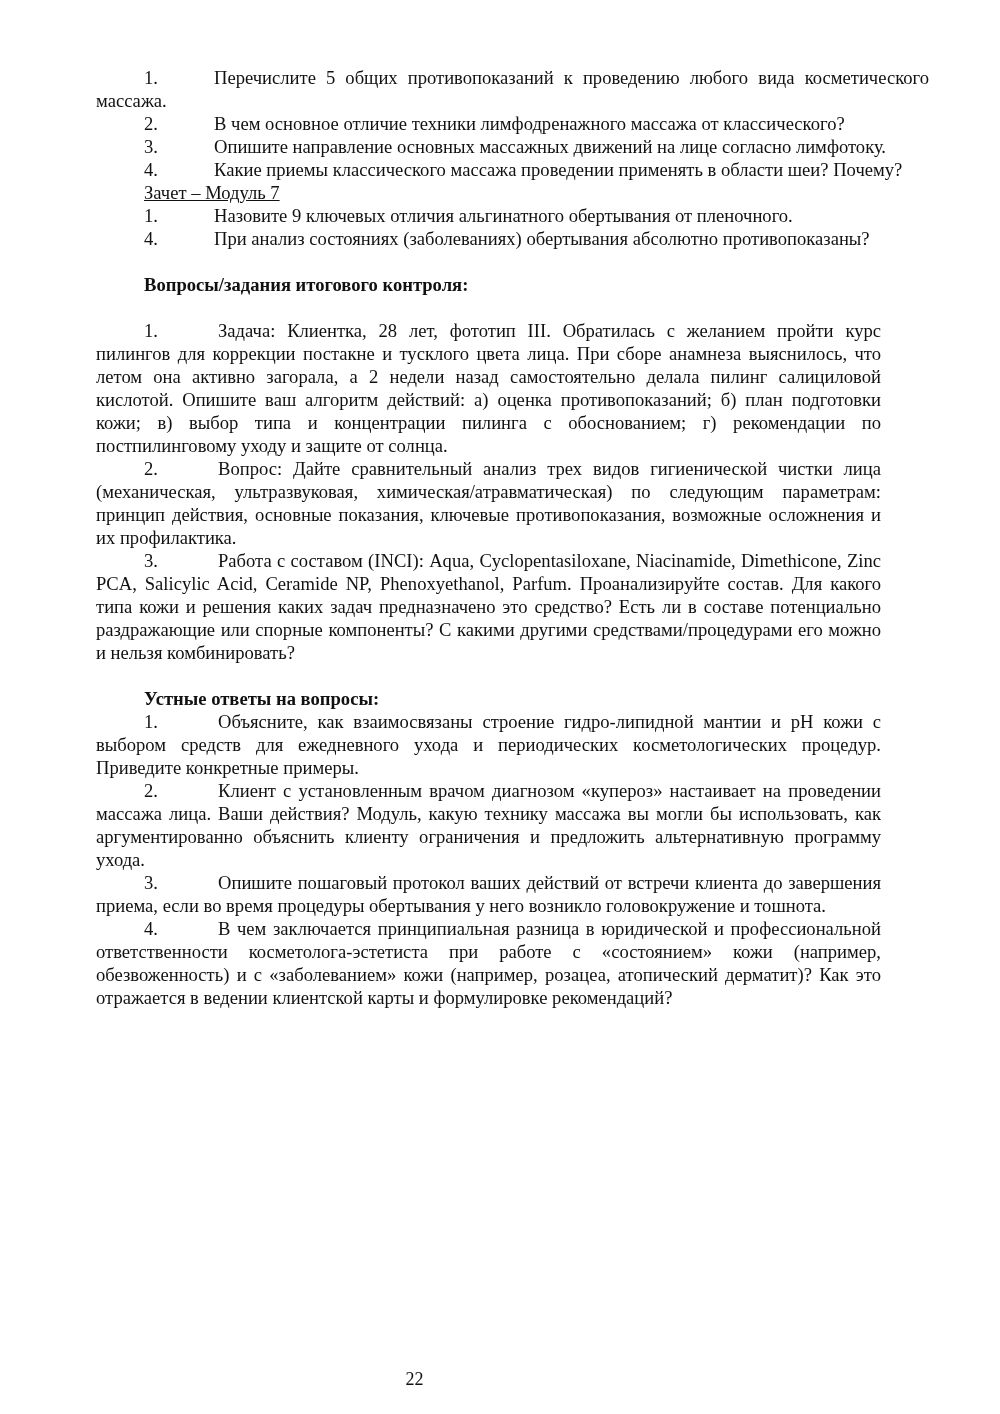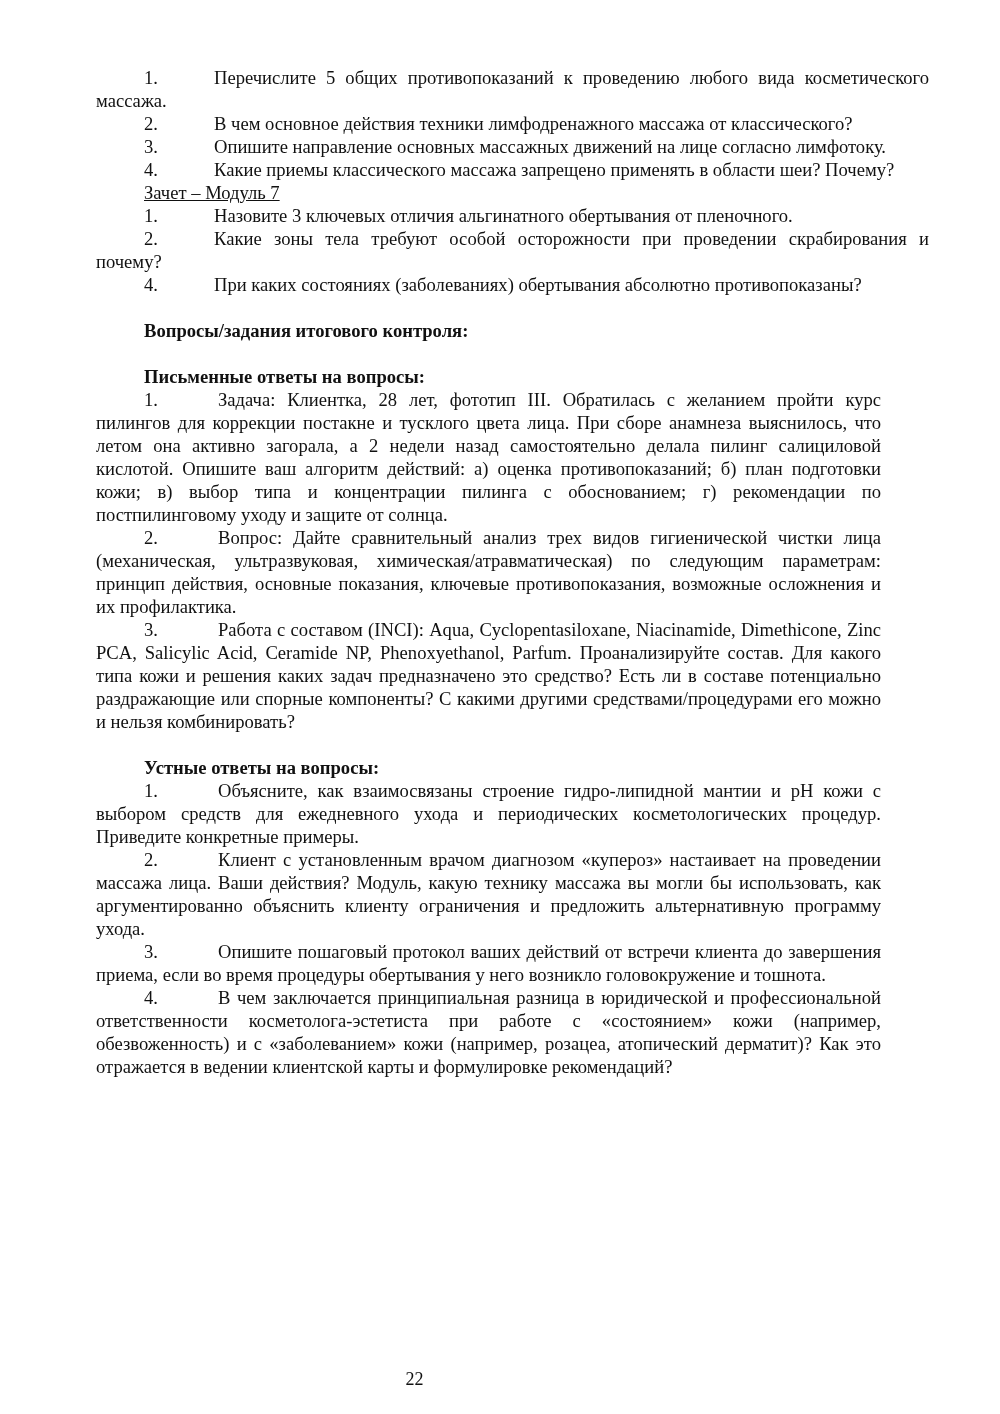--- a/index.html
+++ b/index.html
@@ -21,37 +21,35 @@
   .gap { height: 23px; }
   .footer { position: absolute; top: 1368px; left: 0; width: 829px; text-align: center; font-size: 18px; }
 </style>
 </head>
 <body>
 
 <div class="page">
 
   <div>
     <p class="q"><span class="num">1.</span><span>Перечислите 5 общих противопоказаний к проведению любого вида косметического массажа.</span></p>
-    <p class="q"><span class="num">2.</span><span>В чем основное действия техники лимфодренажного массажа от классического?</span></p>
+    <p class="q"><span class="num">2.</span><span>В чем основное отличие техники лимфодренажного массажа от классического?</span></p>
     <p class="q"><span class="num">3.</span><span>Опишите направление основных массажных движений на лице согласно лимфотоку.</span></p>
-    <p class="q"><span class="num">4.</span><span>Какие приемы классического массажа запрещено применять в области шеи? Почему?</span></p>
+    <p class="q"><span class="num">4.</span><span>Какие приемы классического массажа проведении применять в области шеи? Почему?</span></p>
   </div>
 
   <p class="mod">Зачет – Модуль 7</p>
   <div>
-    <p class="q"><span class="num">1.</span><span>Назовите 3 ключевых отличия альгинатного обертывания от пленочного.</span></p>
-    <p class="q"><span class="num">2.</span><span>Какие зоны тела требуют особой осторожности при проведении скрабирования и почему?</span></p>
-    <p class="q"><span class="num">4.</span><span>При каких состояниях (заболеваниях) обертывания абсолютно противопоказаны?</span></p>
+    <p class="q"><span class="num">1.</span><span>Назовите 9 ключевых отличия альгинатного обертывания от пленочного.</span></p>
+    <p class="q"><span class="num">4.</span><span>При анализ состояниях (заболеваниях) обертывания абсолютно противопоказаны?</span></p>
   </div>
 
   <div class="gap"></div>
   <p class="indented bold">Вопросы/задания итогового контроля:</p>
   <div class="gap"></div>
 
-  <p class="indented bold">Письменные ответы на вопросы:</p>
   <div class="sub">
     <p class="q2"><span class="num">1.</span><span>Задача: Клиентка, 28 лет, фототип III. Обратилась с желанием пройти курс пилингов для коррекции постакне и тусклого цвета лица. При сборе анамнеза выяснилось, что летом она активно загорала, а 2 недели назад самостоятельно делала пилинг салициловой кислотой. Опишите ваш алгоритм действий: а) оценка противопоказаний; б) план подготовки кожи; в) выбор типа и концентрации пилинга с обоснованием; г) рекомендации по постпилинговому уходу и защите от солнца.</span></p>
     <p class="q2"><span class="num">2.</span><span>Вопрос: Дайте сравнительный анализ трех видов гигиенической чистки лица (механическая, ультразвуковая, химическая/атравматическая) по следующим параметрам: принцип действия, основные показания, ключевые противопоказания, возможные осложнения и их профилактика.</span></p>
     <p class="q2"><span class="num">3.</span><span>Работа с составом (INCI): Aqua, Cyclopentasiloxane, Niacinamide, Dimethicone, Zinc PCA, Salicylic Acid, Ceramide NP, Phenoxyethanol, Parfum. Проанализируйте состав. Для какого типа кожи и решения каких задач предназначено это средство? Есть ли в составе потенциально раздражающие или спорные компоненты? С какими другими средствами/процедурами его можно и нельзя комбинировать?</span></p>
   </div>
 
   <div class="gap"></div>
   <p class="indented bold">Устные ответы на вопросы:</p>
   <div class="sub">
     <p class="q2"><span class="num">1.</span><span>Объясните, как взаимосвязаны строение гидро-липидной мантии и pH кожи с выбором средств для ежедневного ухода и периодических косметологических процедур. Приведите конкретные примеры.</span></p>

